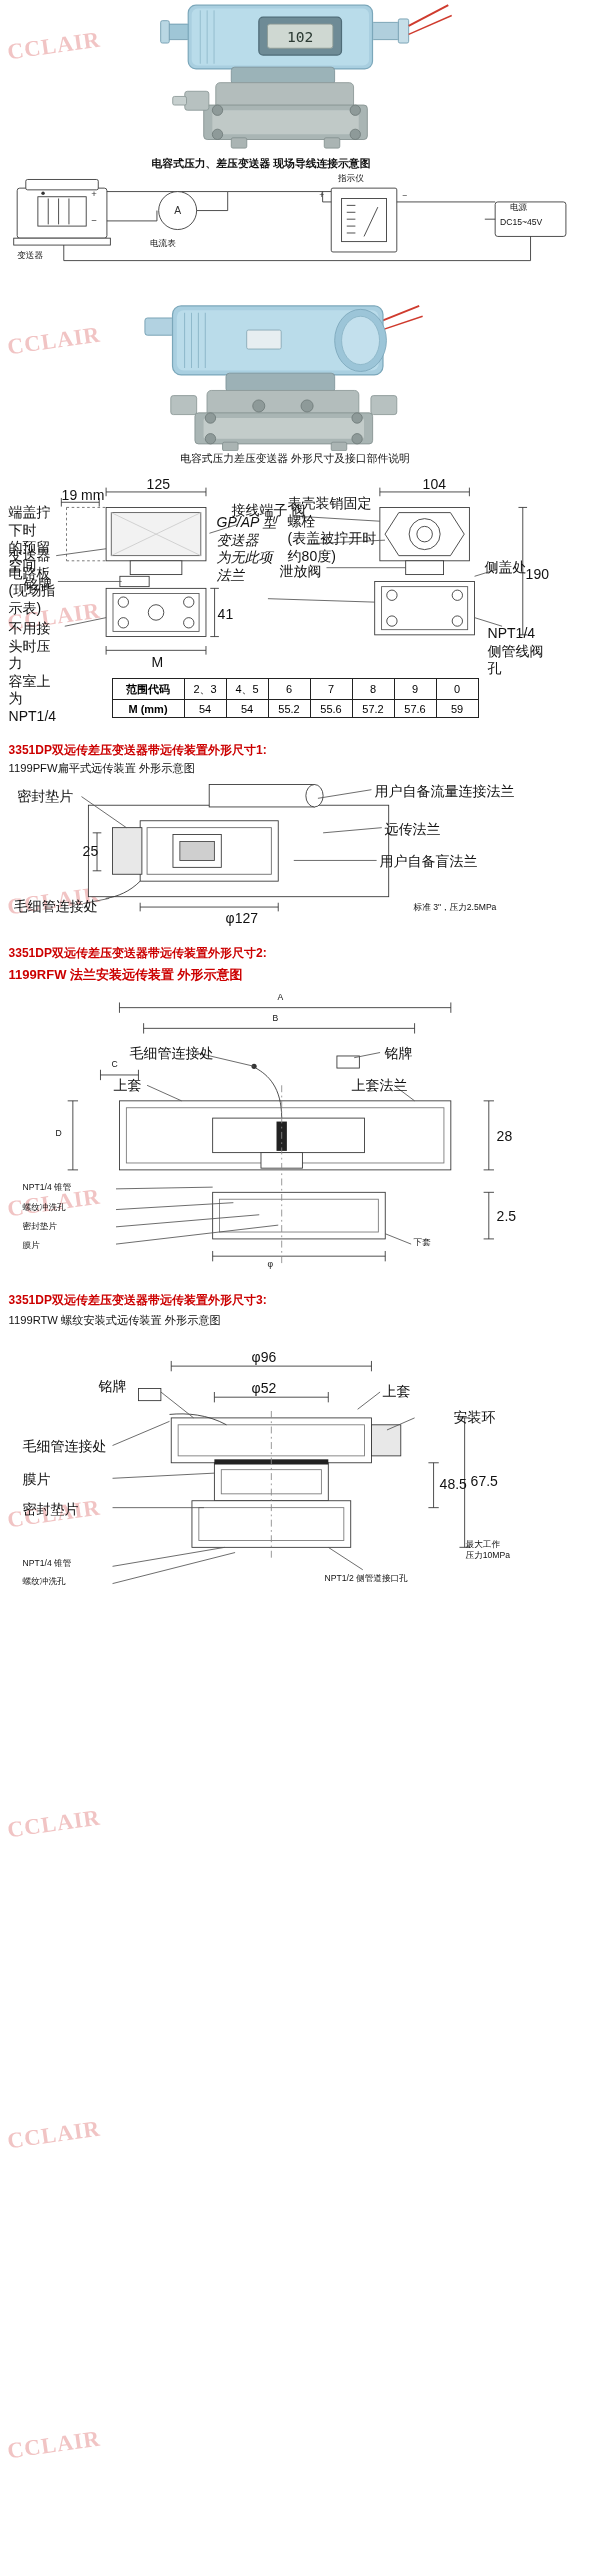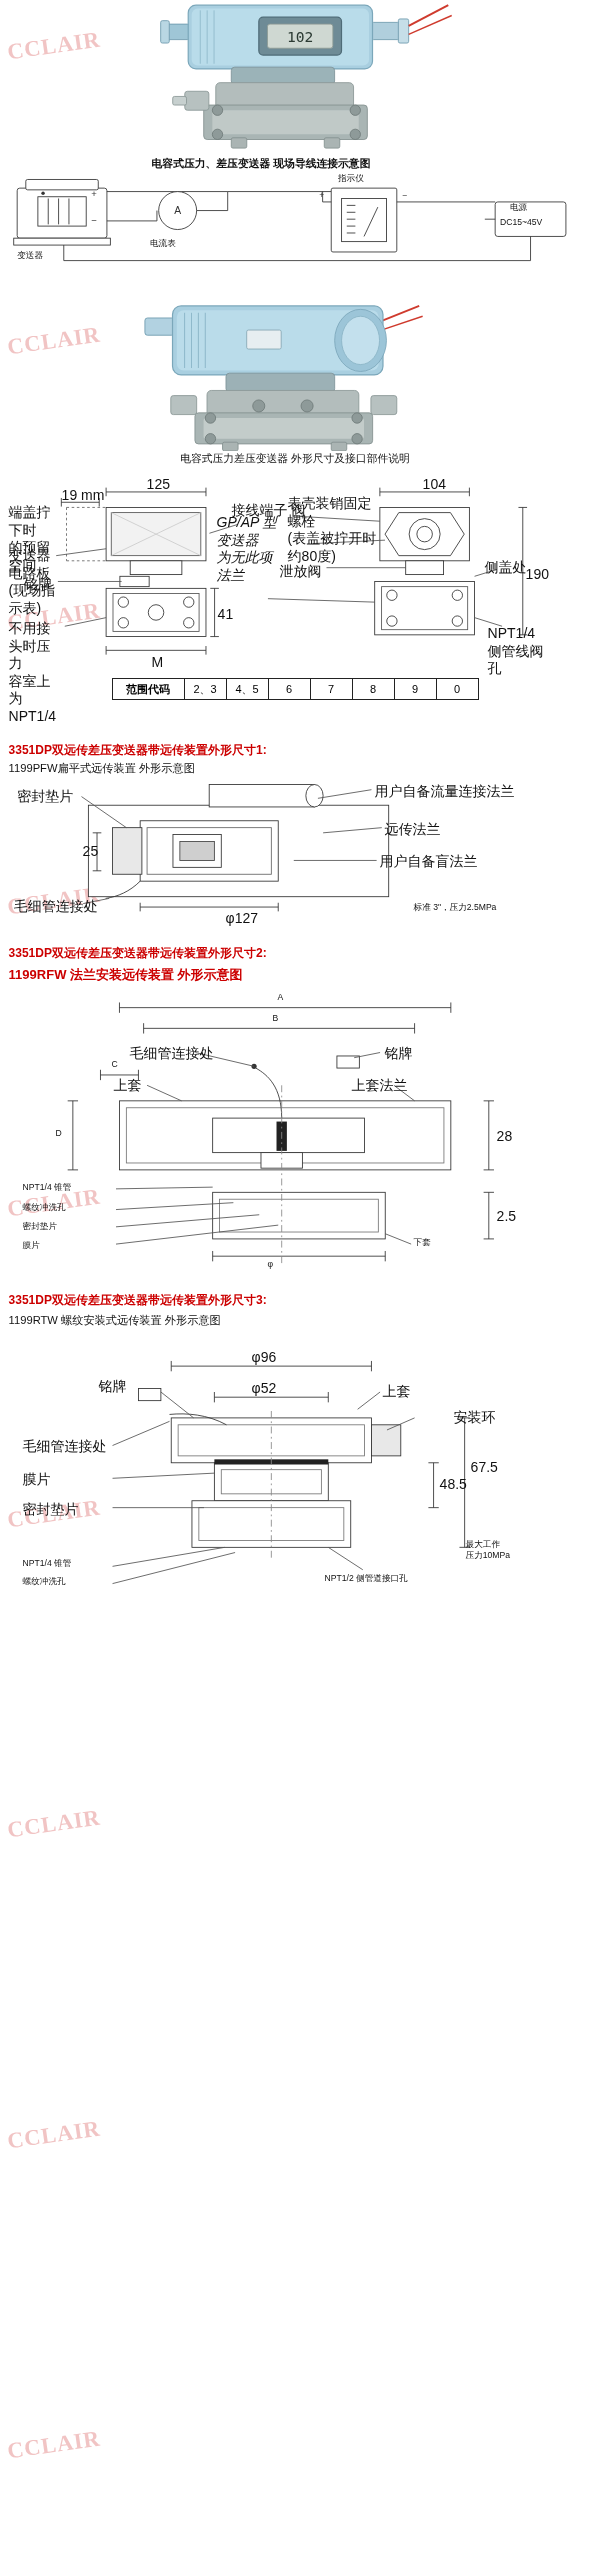--- a/index.html
+++ b/index.html
@@ -316,20 +316,30 @@
           <tr>
         <td class="h">范围代码</td>
         <td>2、3</td>
         <td>4、5</td>
         <td>6</td>
         <td>7</td>
         <td>8</td>
         <td>9</td>
         <td>0</td>
       </tr>
+      <tr>
+        <td class="h">M (mm)</td>
+        <td>54</td>
+        <td>54</td>
+        <td>55.2</td>
+        <td>55.6</td>
+        <td>57.2</td>
+        <td>57.6</td>
+        <td>59</td>
+      </tr>
     </tbody>
       </table>
   </div>
 
   <div style="position:absolute;left:0;top:742px;width:590px;" class="redhead">3351DP双远传差压变送器带远传装置外形尺寸1:</div>
   <div style="position:absolute;left:0;top:761px;width:590px;" class="subhead">1199PFW扁平式远传装置  外形示意图</div>
 
   <div style="position:absolute;left:8.6px;top:781px;width:573px;height:152px;">
     <svg width="573" height="152" viewBox="0 0 664 176">
 
@@ -505,21 +515,21 @@
     </svg>
     <div class="lbl9" style="left:90px;top:43px;">铭牌</div>
     <div class="lbl9" style="left:243px;top:14px;">φ96</div>
     <div class="lbl9" style="left:243px;top:45px;">φ52</div>
     <div class="lbl9" style="left:374px;top:48px;">上套</div>
     <div class="lbl9" style="left:409px;top:74px;margin-left:36px;">安装环</div>
     <div class="lbl9" style="left:14px;top:103px;">毛细管连接处</div>
     <div class="lbl9" style="left:14px;top:136px;">膜片</div>
     <div class="lbl9" style="left:14px;top:166px;">密封垫片</div>
     <div class="lbl9" style="left:431px;top:141px;">48.5</div>
-    <div class="lbl9" style="left:462px;top:124px;">67.5</div>
+    <div class="lbl9" style="left:462px;top:138px;">67.5</div>
     <div class="lbl" style="left:14px;top:223px;">NPT1/4 锥管</div>
     <div class="lbl" style="left:14px;top:241px;">螺纹冲洗孔</div>
     <div class="lbl" style="left:316px;top:238px;">NPT1/2 侧管道接口孔</div>
     <div class="lbl" style="left:457px;top:204px;width:83px;white-space:pre-line;line-height:1.3;">最大工作
 压力10MPa</div>
   </div>
 
 </div>
 
 

